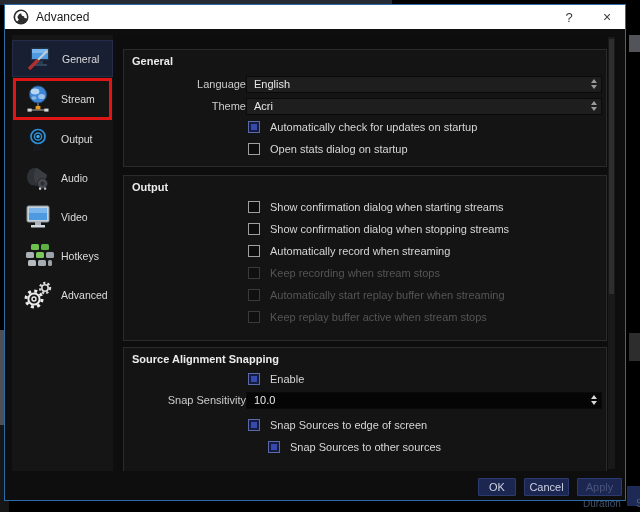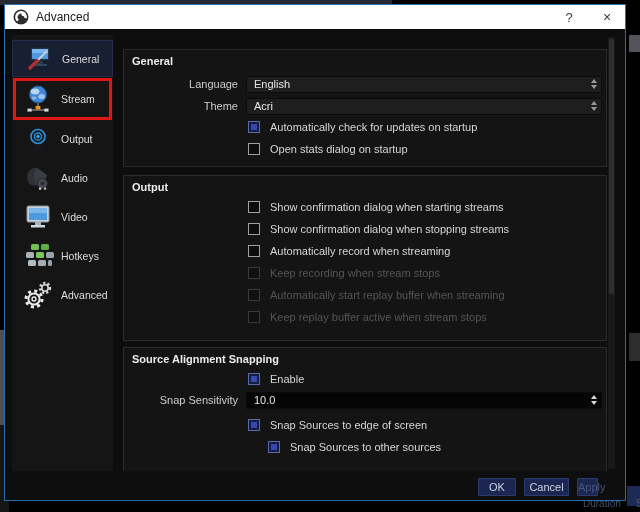--- a/index.html
+++ b/index.html
@@ -37,21 +37,21 @@
   .keys { position:relative; width:30px; height:30px; }
   .keys span { position:absolute; width:8px; height:6px; border-radius:1.5px; }
 
   
   .main { position:absolute; left:112px; top:30px; width:501px; height:436px; background:#0d0d0d;
           overflow:hidden; }
   .group { position:absolute; left:6px; width:484px; background:#141414; border:1px solid #2b2b2b; }
   .g-title { position:absolute; left:8px; top:5px; font-size:11px; font-weight:bold; color:#ececec; }
 
   .frow { position:absolute; left:0; width:100%; height:17px; }
-  .flabel { position:absolute; left:0; width:114px; text-align:right; font-size:11px; color:#cccccc;
+  .flabel { position:absolute; left:8px; width:114px; text-align:right; font-size:11px; color:#cccccc;
             line-height:17px; }
   .combo { position:absolute; left:122px; width:356px; height:17px; background:#1e1e1e;
            border:1px solid #0a0a0a; color:#e8e8e8; font-size:11px; line-height:15px;
            padding-left:7px; }
   .combo.spin { background:#050505; }
   .arrows { position:absolute; right:4px; top:2px; display:flex; flex-direction:column; gap:2px; }
   .tri-up { width:0; height:0; border-left:3px solid transparent; border-right:3px solid transparent;
             border-bottom:4px solid #9a9a9a; }
   .tri-dn { width:0; height:0; border-left:3px solid transparent; border-right:3px solid transparent;
             border-top:4px solid #9a9a9a; }
@@ -70,21 +70,21 @@
 
   
   .sbar { position:absolute; left:491px; top:2px; width:7px; height:432px; background:#191919; }
   .sthumb { position:absolute; left:1px; top:2px; width:5px; height:255px; background:#2e2e2e; }
 
   
   .btn { position:absolute; top:473px; height:18px; background:#1c2751; border:1px solid #2d3a70;
          border-radius:1px; color:#ccd1e2; font-size:11px; text-align:center; line-height:16px; }
   .btn-ok { left:473px; width:38px; }
   .btn-cancel { left:519px; width:45px; }
-  .btn-apply { left:572px; width:21px; color:#4a547c; }
+  .btn-apply { left:572px; width:45px; color:#4a547c; }
 </style>
 </head>
 <body>
 
 <div class="screen">
 
   <div class="bg-frag" style="left:0;top:0;width:392px;height:5px;background:#262b33;"></div>
   <div class="bg-frag" style="left:0;top:330px;width:9px;height:95px;background:#4e5054;"></div>
   <div class="bg-frag" style="left:0;top:425px;width:9px;height:87px;background:#161616;"></div>
   <div class="bg-frag" style="left:629px;top:35px;width:11px;height:17px;background:#52545a;"></div>

